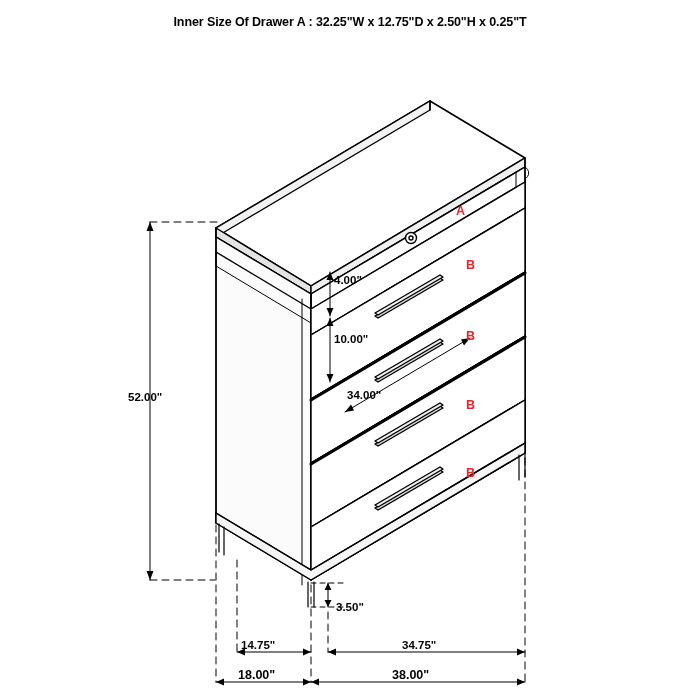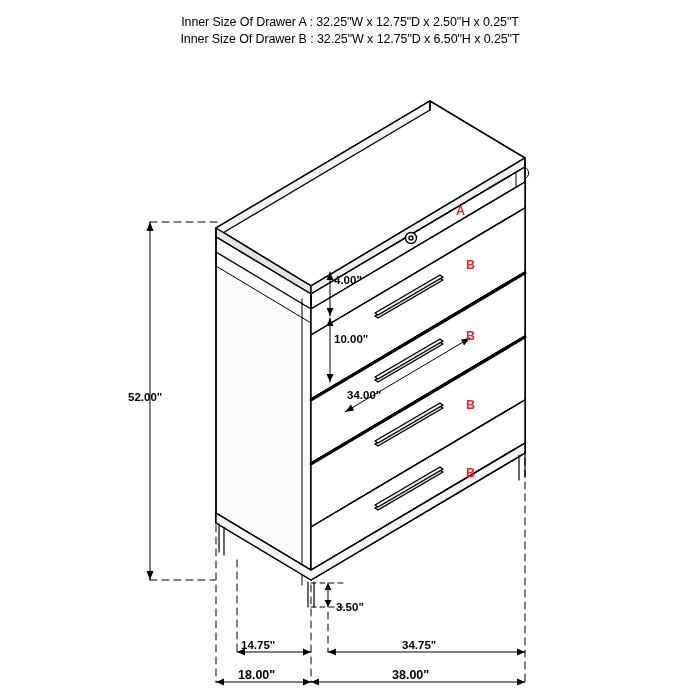--- a/index.html
+++ b/index.html
@@ -21,21 +21,21 @@
   }
   .header-block {
     position: absolute;
     left: 0;
     top: 14px;
     width: 700px;
     text-align: center;
   }
   .header-line {
     font-size: 12.5px;
-    font-weight: normal;
+    font-weight: bold;
     color: #000;
     line-height: 17px;
     letter-spacing: -0.1px;
   }
   svg.diagram {
     position: absolute;
     left: 0;
     top: 0;
     width: 700px;
     height: 700px;
@@ -54,21 +54,20 @@
     color: #e8252a;
   }
 </style>
 </head>
 <body>
 
 <div id="stage">
 
   <div class="header-block">
     <div class="header-line">Inner Size Of Drawer A : 32.25"W x 12.75"D x 2.50"H x 0.25"T</div>
-    <div class="header-line">Inner Size Of Drawer B : 32.25"W x 12.75"D x 6.50"H x 0.25"T</div>
   </div>
 
   <svg class="diagram" viewBox="0 0 700 700">
     <g fill="none" stroke="#000" stroke-width="1.4" stroke-linejoin="round" stroke-linecap="round">
 
       <polygon points="216,228 430,101 525,158 311,286" fill="#ffffff" stroke-width="1.6"></polygon>
       <polygon points="216,228 430,101 430,110 216,237" fill="#f2f2f2"></polygon>
       <polygon points="216,237 311,294 311,286 216,228" fill="#e4e4e4"></polygon>
       <polygon points="311,294 525,167 525,158 311,286" fill="#efefef"></polygon>
       <line x1="430" y1="101" x2="430" y2="110"></line>

